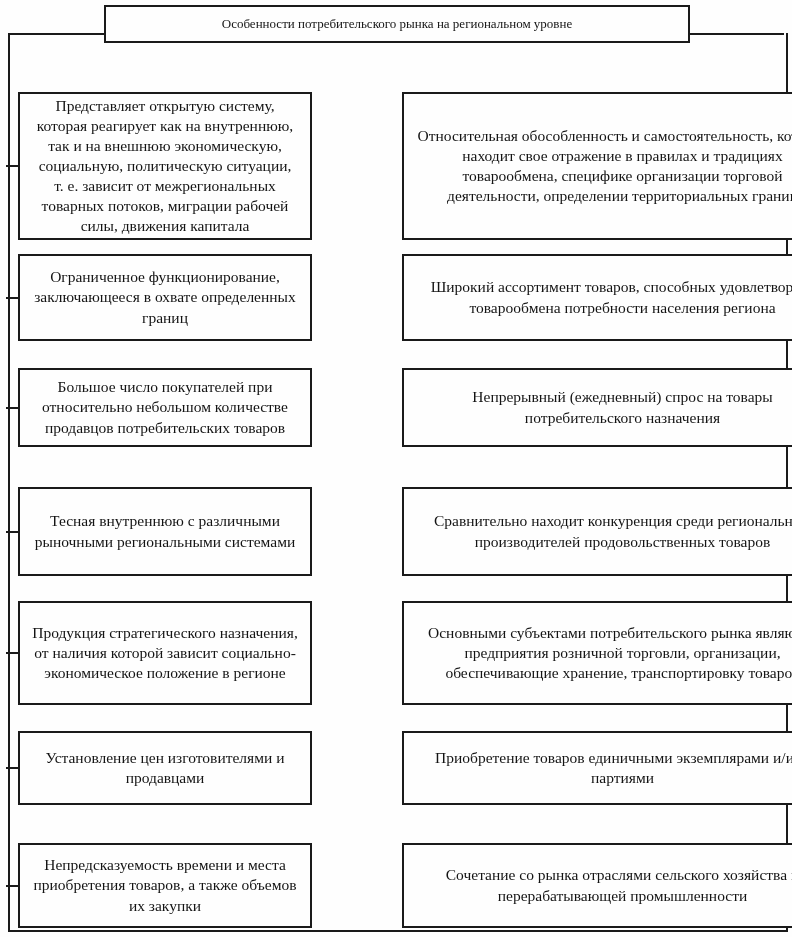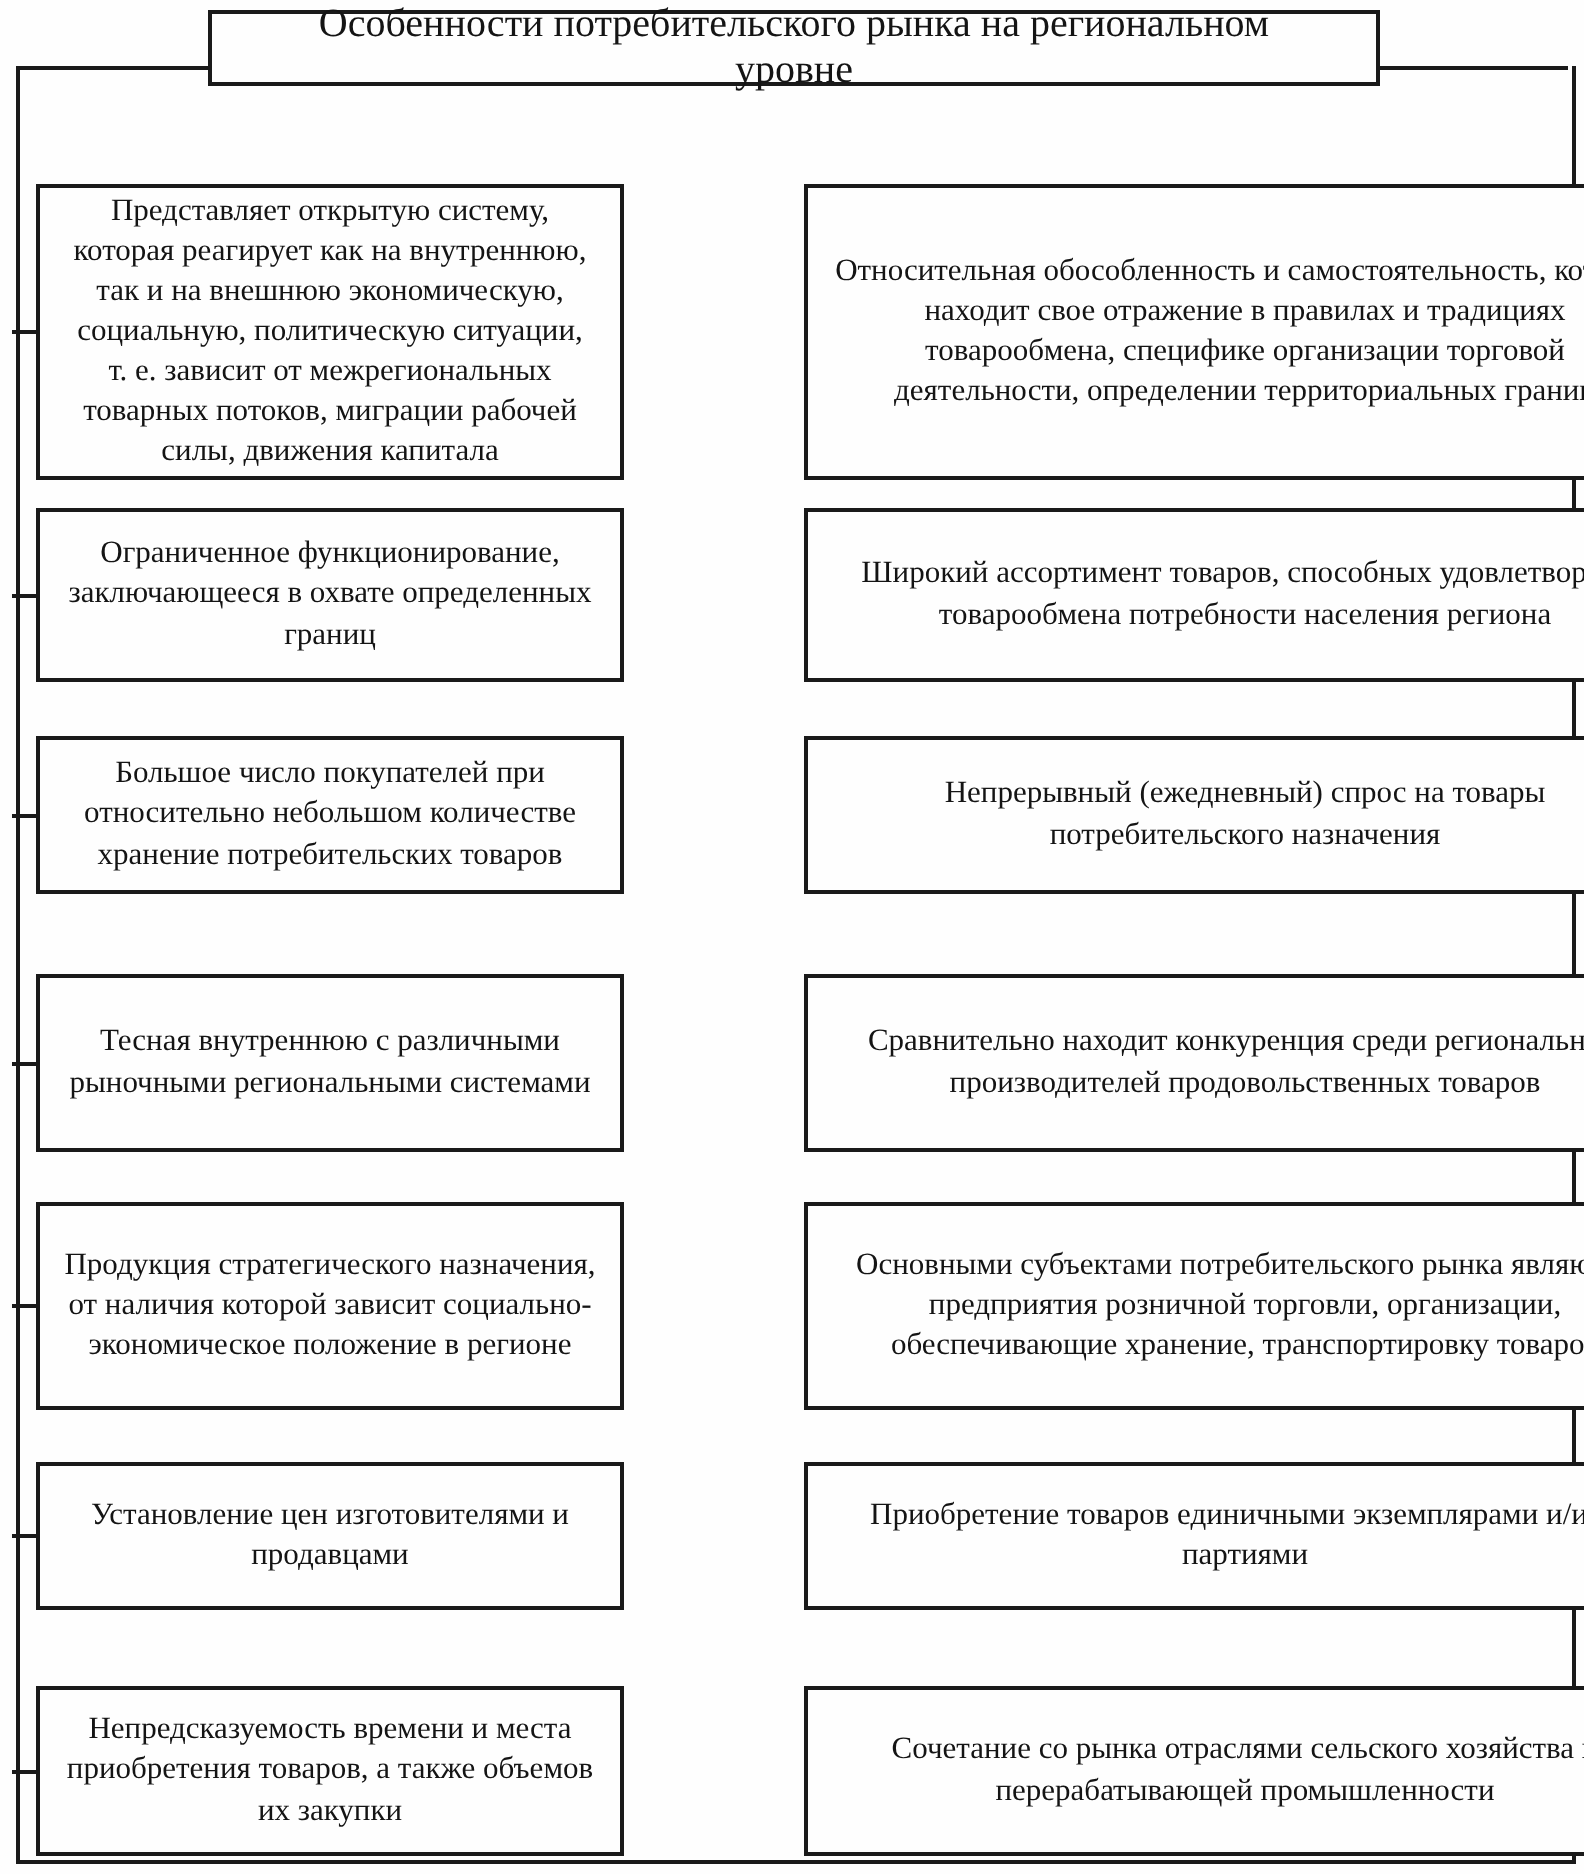--- a/index.html
+++ b/index.html
@@ -42,21 +42,21 @@
     left: 104px;
     top: 5px;
     width: 586px;
     height: 38px;
     border: 2px solid #1a1a1a;
     background: #fefefe;
     display: flex;
     align-items: center;
     justify-content: center;
     text-align: center;
-    font-size: 20px;
+    font-size: 13px;
     box-sizing: border-box;
     padding: 2px 24px;
     z-index: 2;
   }
 
   .box {
     position: absolute;
     border: 2px solid #1a1a1a;
     background: #fefefe;
     display: flex;
@@ -114,21 +114,21 @@
   </div>
 
   <div class="box col-left r2">
     <span>Ограниченное функционирование, заключающееся в охвате определенных границ</span>
   </div>
   <div class="box col-right r2">
     <span>Широкий ассортимент товаров, способных удовлетворять товарообмена потребности населения региона</span>
   </div>
 
   <div class="box col-left r3">
-    <span>Большое число покупателей при относительно небольшом количестве хранение потребительских товаров</span>
+    <span>Большое число покупателей при относительно небольшом количестве продавцов потребительских товаров</span>
   </div>
   <div class="box col-right r3">
     <span>Непрерывный (ежедневный) спрос на товары потребительского назначения</span>
   </div>
 
   <div class="box col-left r4">
     <span>Тесная внутреннюю с различными рыночными региональными системами</span>
   </div>
   <div class="box col-right r4">
     <span>Сравнительно находит конкуренция среди региональных производителей продовольственных товаров</span>

